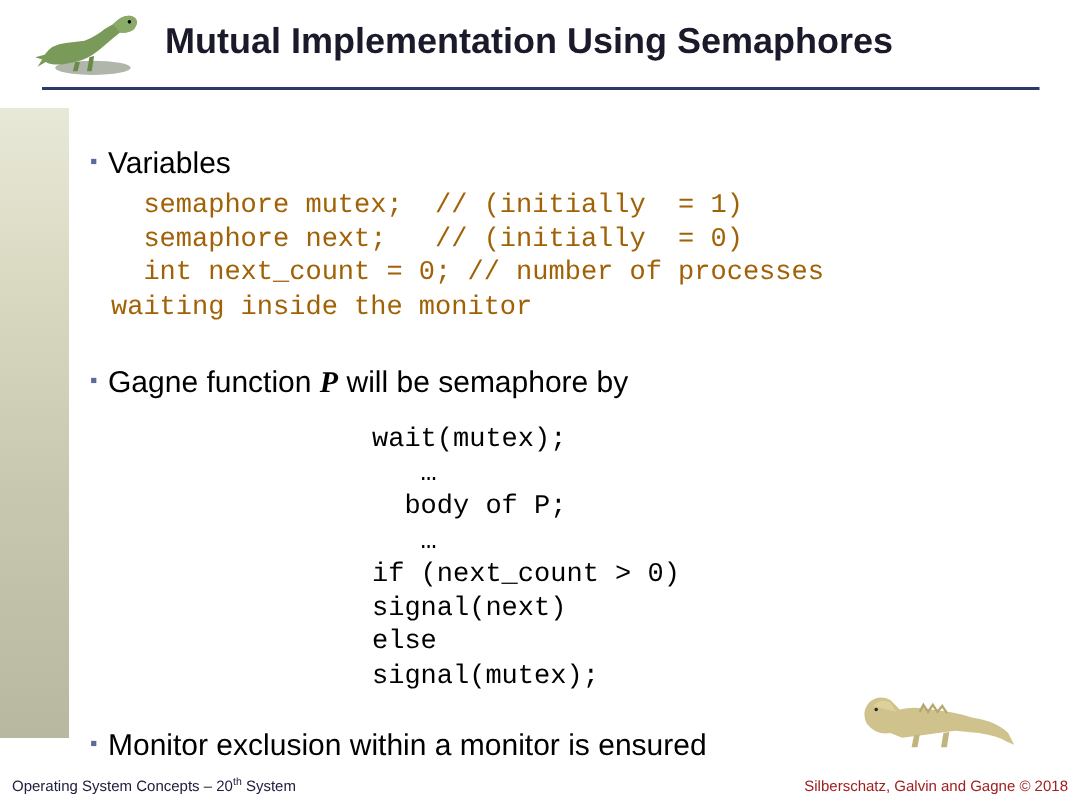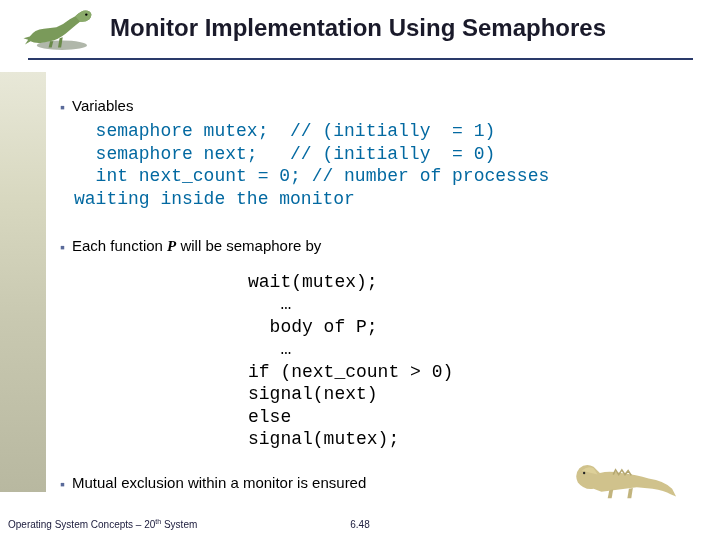--- a/index.html
+++ b/index.html
@@ -58,29 +58,29 @@
     margin-bottom: 4px;
   }
   .bullet {
     width: 12px;
     font-size: 14px;
     color: #5a6a9a;
     line-height: 1.3;
     padding-top: 2px;
   }
   .btext {
-    font-size: 15px;
+    font-size: 20px;
     color: #000;
     line-height: 1.3;
   }
   .code-block {
     font-family: "Courier New", monospace;
     font-size: 18px;
     white-space: pre;
-    color: #0369a1;
+    color: #a16207;
     line-height: 1.25;
     margin-left: 14px;
   }
   .section2 { margin-top: 26px; }
   .code-block2 {
     font-family: "Courier New", monospace;
     font-size: 18px;
     white-space: pre;
     color: #000;
     line-height: 1.25;
@@ -134,66 +134,66 @@
 
 <div class="header">
   <svg class="dino-top" viewBox="0 0 100 70">
     <ellipse cx="55" cy="55" rx="32" ry="6" fill="#3a4a2a" opacity="0.4"></ellipse>
     <path d="M 72 18 Q 82 8 90 12 Q 95 15 90 22 Q 85 26 78 25 L 72 30 L 60 40 Q 50 48 40 50 L 30 52 Q 20 53 15 50 L 8 54 L 12 48 L 6 46 L 14 44 Q 20 35 32 34 L 48 32 Q 58 28 65 22 Z" fill="#7a9a5a"></path>
     <path d="M 72 18 Q 82 8 90 12 Q 95 15 90 22 Q 85 26 78 25" fill="#8aaa6a"></path>
     <circle cx="86" cy="16" r="1.5" fill="#000"></circle>
     <path d="M 40 50 L 38 58 L 42 58 L 44 50 Z" fill="#6a8a4a"></path>
     <path d="M 52 46 L 50 58 L 54 58 L 56 45 Z" fill="#6a8a4a"></path>
   </svg>
-  <div class="title">Monitor Implementation Using Semaphores</div>
+  <div class="title">Mutual Implementation Using Semaphores</div>
   <div class="hr-line"></div>
 </div>
 
 <div class="sidebar"></div>
 
 <div class="content">
 
   <div class="bullet-row">
     <div class="bullet">▪</div>
     <div class="btext">Variables</div>
   </div>
   <div class="code-block">  semaphore mutex;  // (initially  = 1)
   semaphore next;   // (initially  = 0)
   int next_count = 0; // number of processes
 waiting inside the monitor</div>
 
   <div class="bullet-row section2">
     <div class="bullet">▪</div>
     <div class="btext">
-      <span>Each function </span><span class="italic-var">P</span><span>  will be semaphore by</span>
+      <span>Gagne function </span><span class="italic-var">P</span><span>  will be semaphore by</span>
     </div>
   </div>
   <div class="code-block2">wait(mutex);
    …
   body of P;
    …
 if (next_count &gt; 0)
 signal(next)
 else
 signal(mutex);</div>
 
   <div class="bullet-row section3">
     <div class="bullet">▪</div>
-    <div class="btext">Mutual exclusion within a monitor is ensured</div>
+    <div class="btext">Monitor exclusion within a monitor is ensured</div>
   </div>
 
 </div>
 
 <svg class="dino-bottom" viewBox="0 0 140 70">
   <path d="M 10 40 Q 5 30 12 22 Q 20 15 30 20 L 38 28 Q 50 25 65 28 Q 85 30 100 35 Q 120 38 130 48 L 135 58 L 128 55 Q 120 50 105 48 L 85 46 Q 70 48 55 50 L 40 52 L 30 48 Q 18 50 10 40 Z" fill="#c8b878"></path>
   <path d="M 15 25 Q 22 18 30 22 L 35 30" fill="#d8c888"></path>
   <circle cx="18" cy="28" r="1.5" fill="#000"></circle>
   <path d="M 50 50 L 48 60 L 53 60 L 55 49 Z" fill="#b8a868"></path>
   <path d="M 75 48 L 73 60 L 78 60 L 80 47 Z" fill="#b8a868"></path>
   <path d="M 55 30 L 58 24 L 62 30 L 66 24 L 70 30 L 74 25 L 78 31" stroke="#a89858" stroke-width="2" fill="none"></path>
 </svg>
 
 <div class="footer">
   <div class="footer-left">
     <span>Operating System Concepts – 20</span><span class="sup">th</span><span> System</span>
   </div>
-  <div class="footer-center">6.48</div>
+  <div class="footer-right">Silberschatz, Galvin and Gagne © 2018</div>
 </div>
 
 </body></html>

